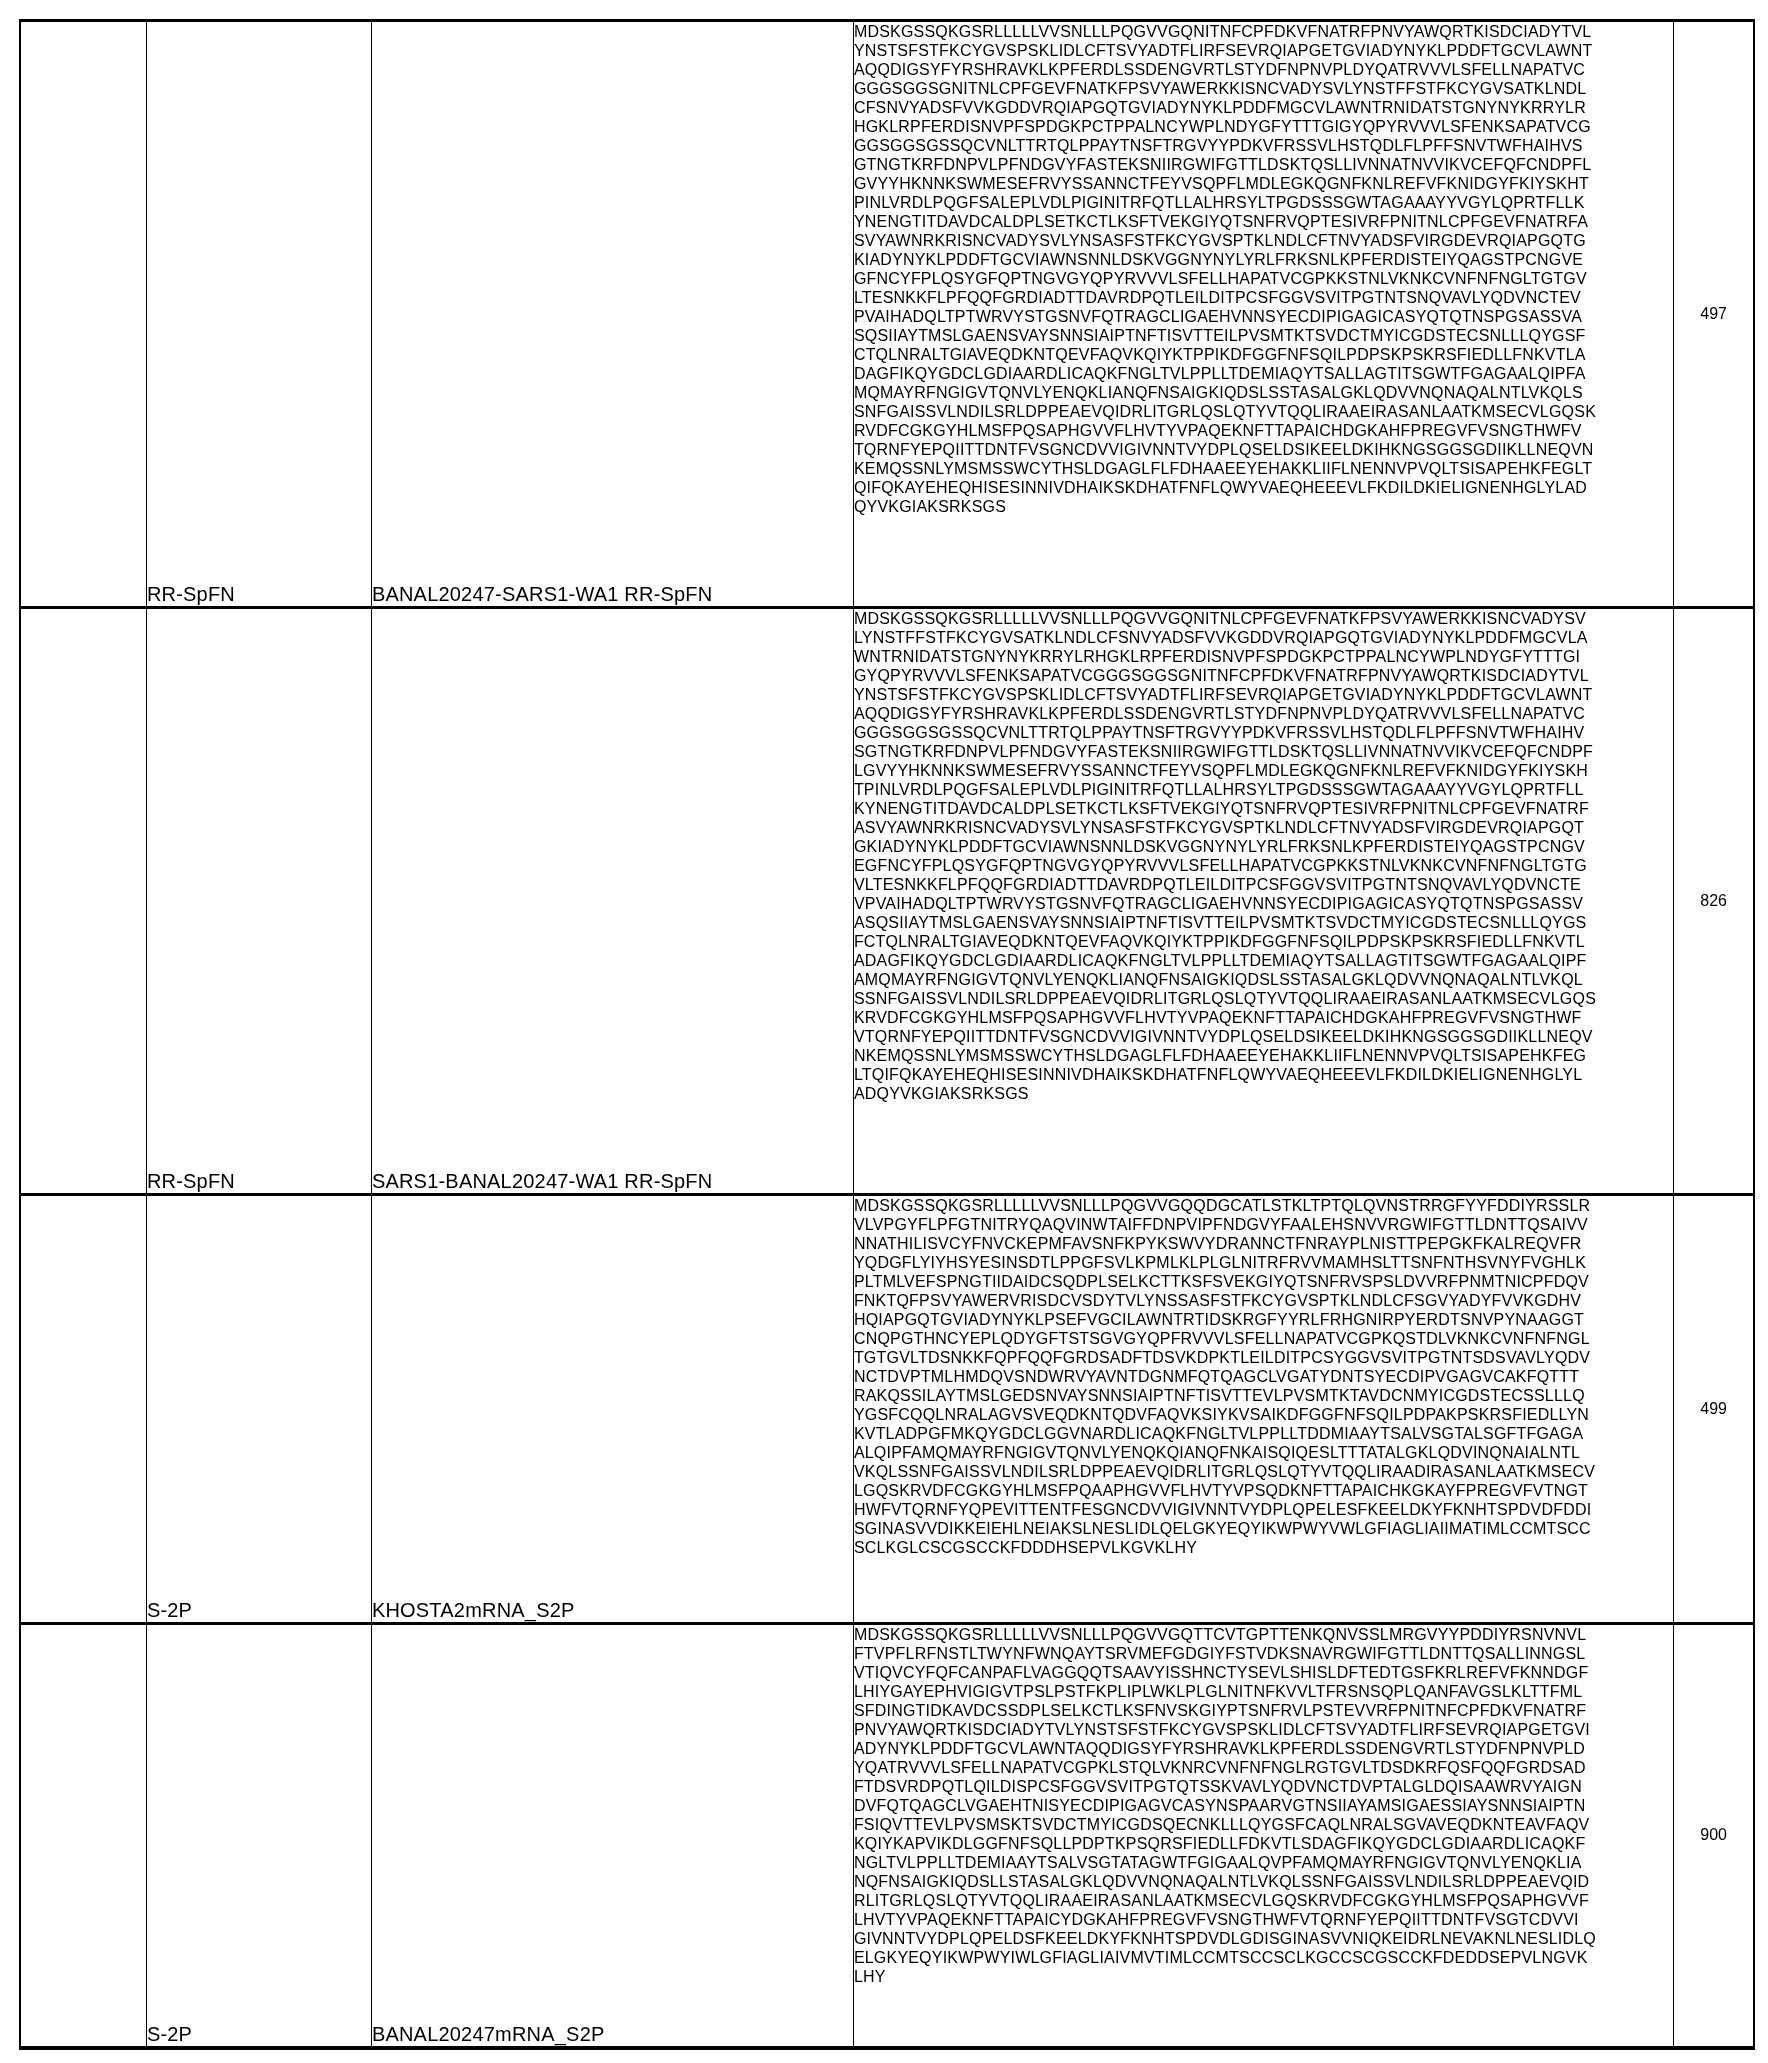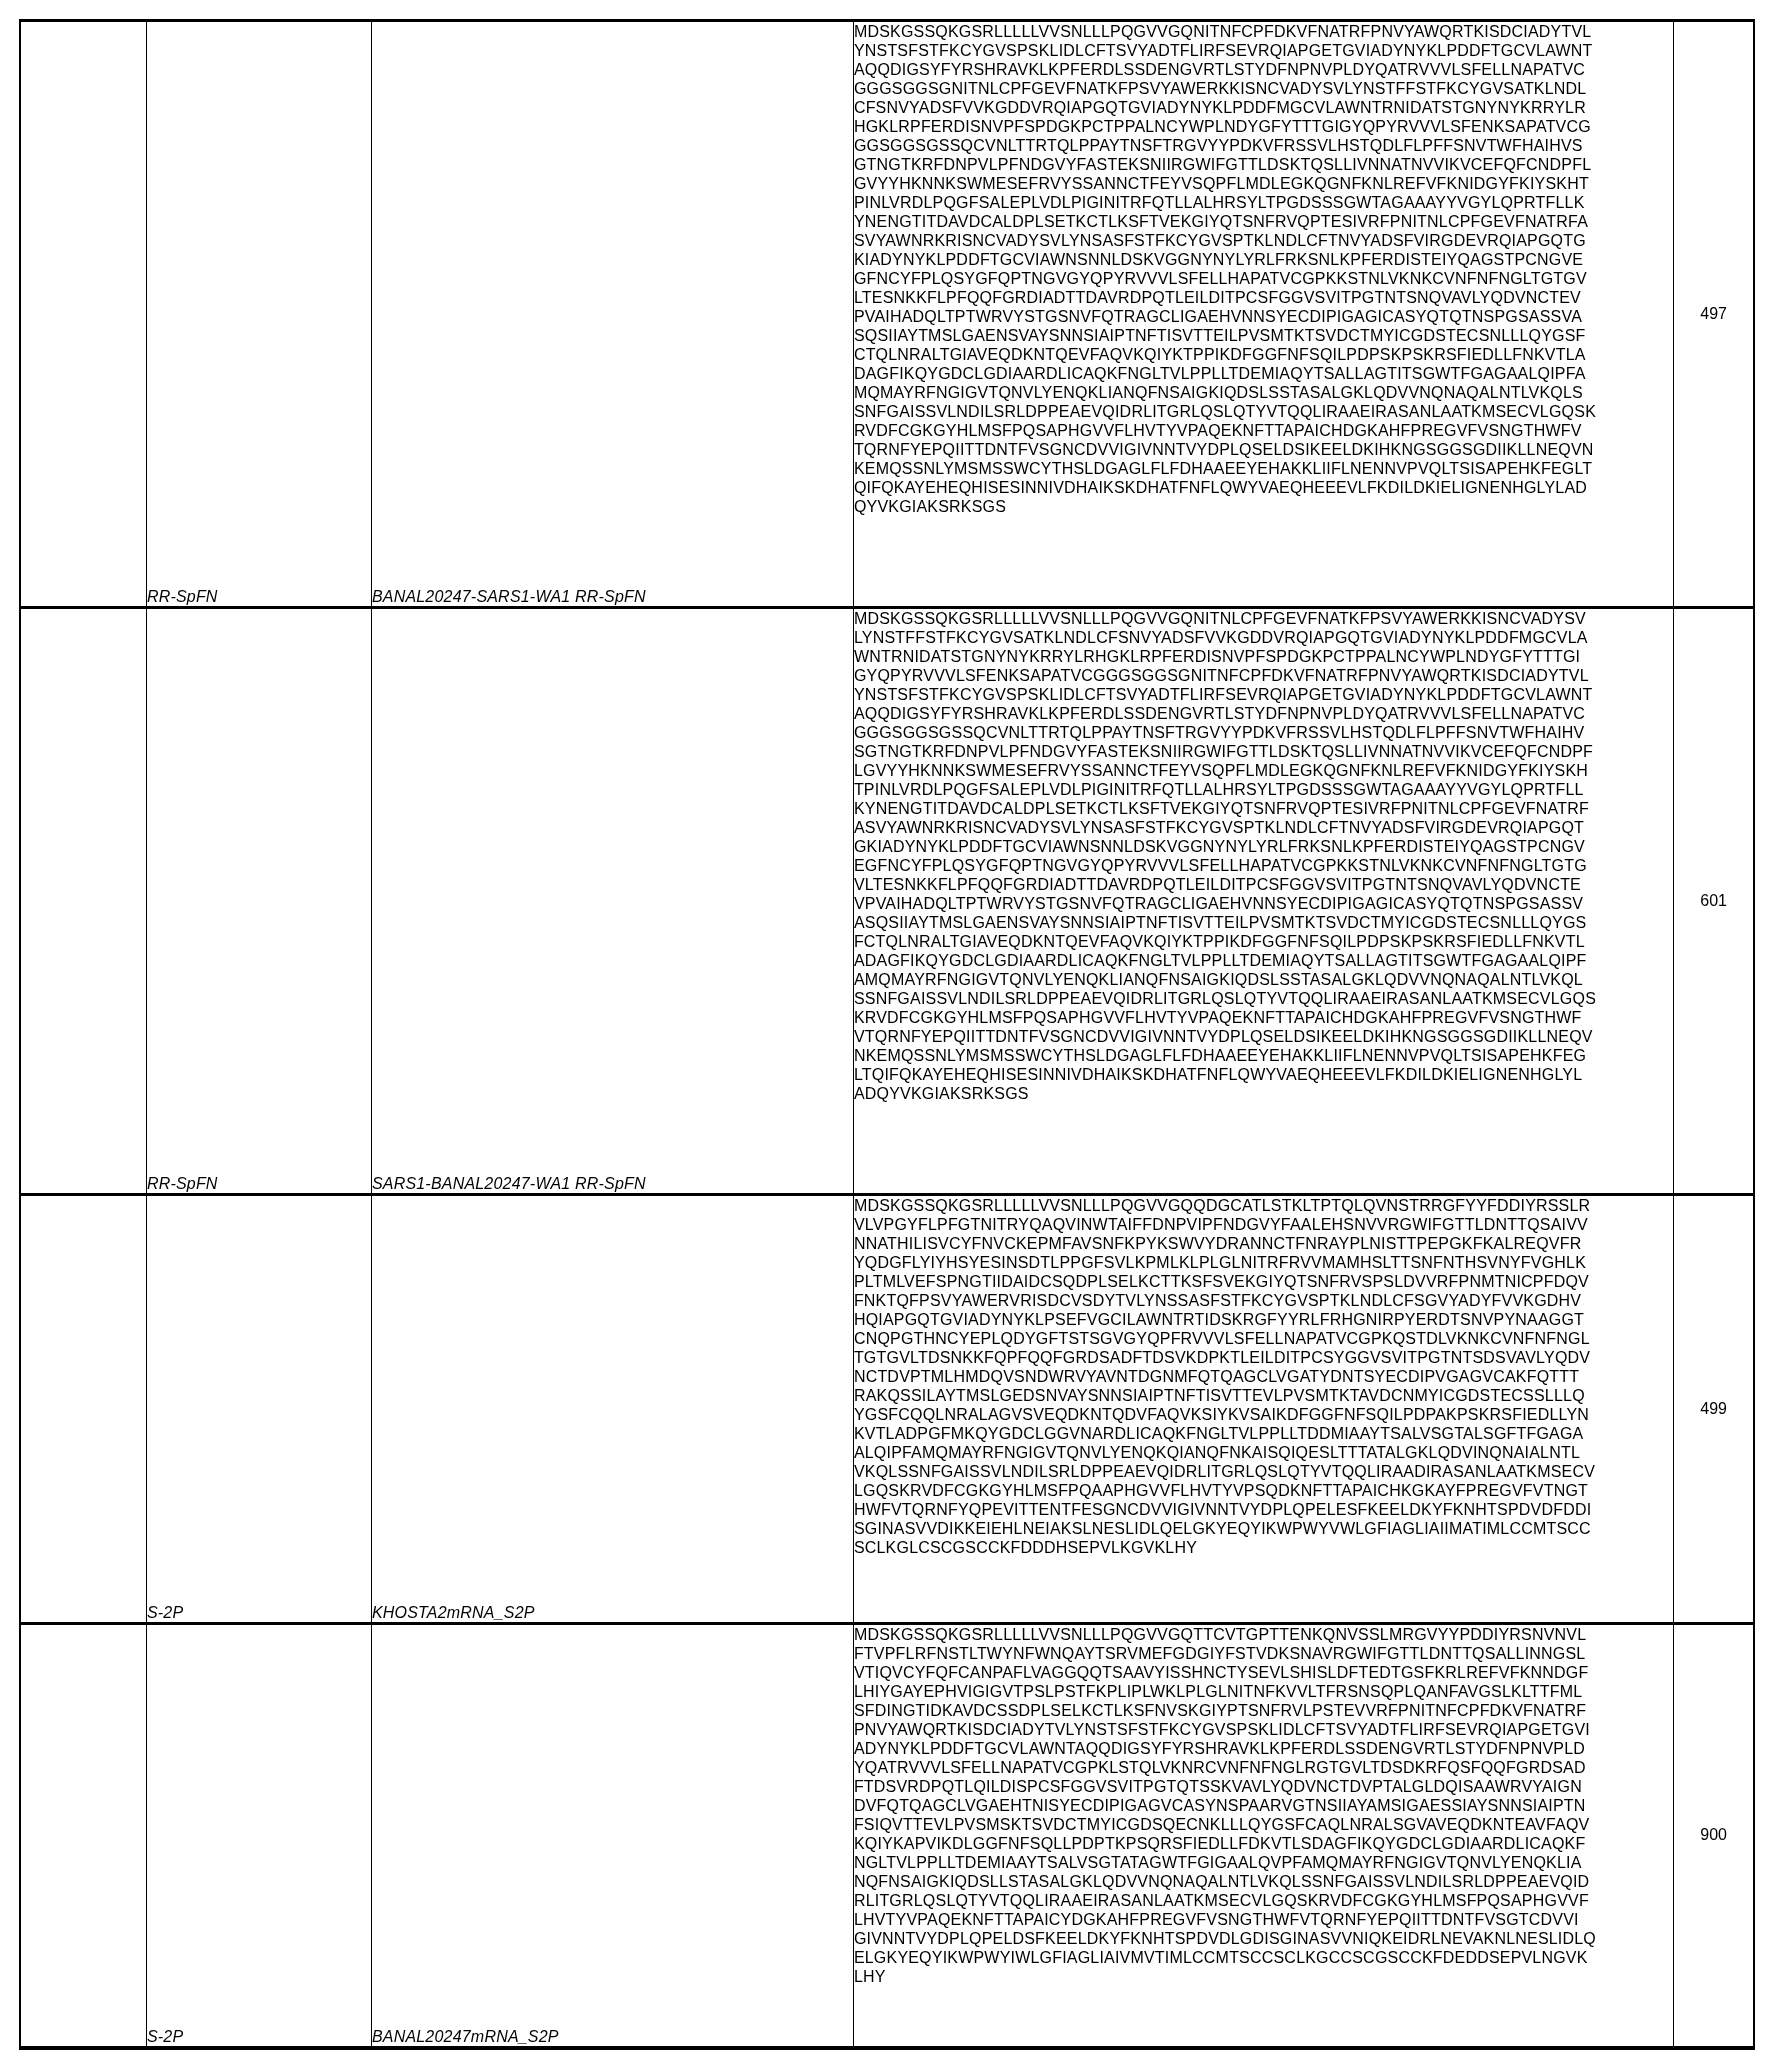--- a/index.html
+++ b/index.html
@@ -39,25 +39,24 @@
   col.c-seq   { width: 820px; }
   col.c-id    { width: 81px;  }
 
   tr.row-1, tr.row-2 { height: 587px; }
   tr.row-3 { height: 429px; }
   tr.row-4 { height: 425px; }
 
   td.cell-blank { }
   td.cell-type, td.cell-name {
     vertical-align: bottom;
-    font-size: 16px;
+    font-size: 20px;
     letter-spacing: 0.2px;
     padding: 0 1.8px 0.9px 3.5px;
     white-space: nowrap;
-    font-style: italic;
   }
   td.cell-seq {
     vertical-align: top;
     padding: 6.2px 1.8px 0 6.2px;
     margin-left: 44px;
   }
   .seq-line {
     font-size: 16px;
     line-height: 19px;
     letter-spacing: 0.2px;
@@ -141,21 +140,21 @@
             <div class="seq-line">FCTQLNRALTGIAVEQDKNTQEVFAQVKQIYKTPPIKDFGGFNFSQILPDPSKPSKRSFIEDLLFNKVTL</div>
             <div class="seq-line">ADAGFIKQYGDCLGDIAARDLICAQKFNGLTVLPPLLTDEMIAQYTSALLAGTITSGWTFGAGAALQIPF</div>
             <div class="seq-line">AMQMAYRFNGIGVTQNVLYENQKLIANQFNSAIGKIQDSLSSTASALGKLQDVVNQNAQALNTLVKQL</div>
             <div class="seq-line">SSNFGAISSVLNDILSRLDPPEAEVQIDRLITGRLQSLQTYVTQQLIRAAEIRASANLAATKMSECVLGQS</div>
             <div class="seq-line">KRVDFCGKGYHLMSFPQSAPHGVVFLHVTYVPAQEKNFTTAPAICHDGKAHFPREGVFVSNGTHWF</div>
             <div class="seq-line">VTQRNFYEPQIITTDNTFVSGNCDVVIGIVNNTVYDPLQSELDSIKEELDKIHKNGSGGSGDIIKLLNEQV</div>
             <div class="seq-line">NKEMQSSNLYMSMSSWCYTHSLDGAGLFLFDHAAEEYEHAKKLIIFLNENNVPVQLTSISAPEHKFEG</div>
             <div class="seq-line">LTQIFQKAYEHEQHISESINNIVDHAIKSKDHATFNFLQWYVAEQHEEEVLFKDILDKIELIGNENHGLYL</div>
             <div class="seq-line">ADQYVKGIAKSRKSGS</div>
           </td>
-          <td class="cell-id">601</td>
+          <td class="cell-id">826</td>
         </tr>
         <tr class="row-3">
           <td class="cell-blank"></td>
           <td class="cell-type">S-2P</td>
           <td class="cell-name">KHOSTA2mRNA_S2P</td>
           <td class="cell-seq">
             <div class="seq-line">MDSKGSSQKGSRLLLLLVVSNLLLPQGVVGQQDGCATLSTKLTPTQLQVNSTRRGFYYFDDIYRSSLR</div>
             <div class="seq-line">VLVPGYFLPFGTNITRYQAQVINWTAIFFDNPVIPFNDGVYFAALEHSNVVRGWIFGTTLDNTTQSAIVV</div>
             <div class="seq-line">NNATHILISVCYFNVCKEPMFAVSNFKPYKSWVYDRANNCTFNRAYPLNISTTPEPGKFKALREQVFR</div>
             <div class="seq-line">YQDGFLYIYHSYESINSDTLPPGFSVLKPMLKLPLGLNITRFRVVMAMHSLTTSNFNTHSVNYFVGHLK</div>

